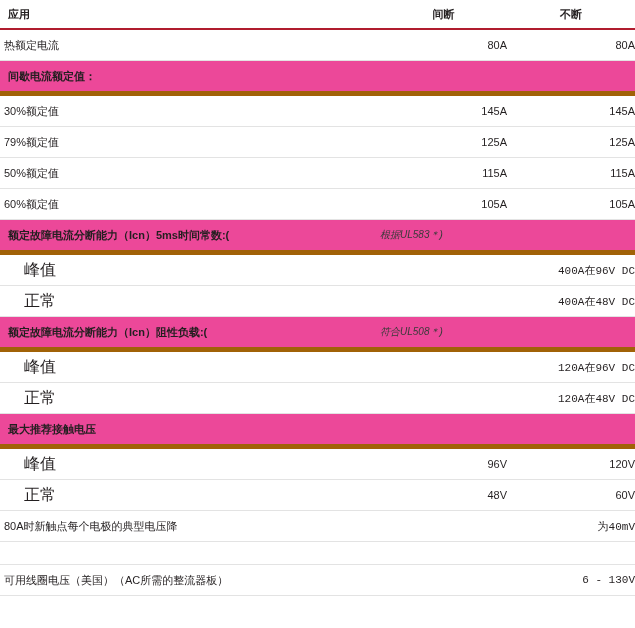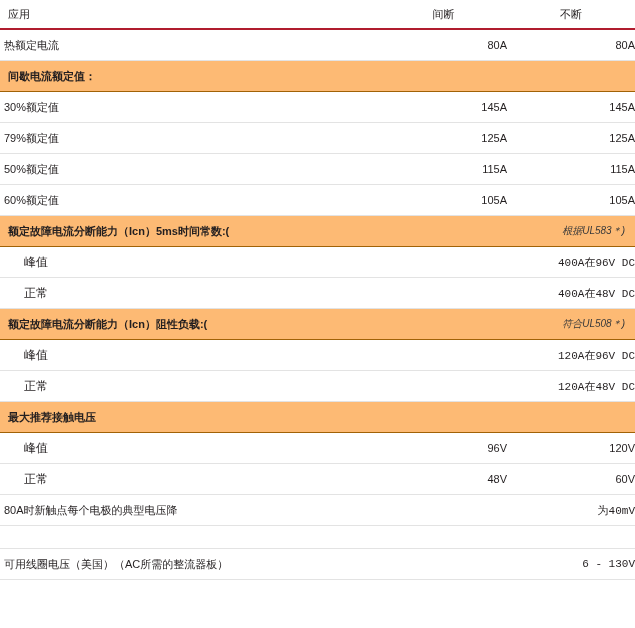--- a/index.html
+++ b/index.html
@@ -25,21 +25,21 @@
   table.spec col.c-b   { width: 128px; }
 
   table.spec th, table.spec td {
     padding: 0;
     vertical-align: middle;
   }
 
   
   tr.head th {
     height: 28px;
-    font-weight: normal;
+    font-weight: bold;
     font-size: 11px;
     text-align: center;
     border-bottom: 2px solid #b01c2e;
     background: #ffffff;
     color: #231f20;
   }
   tr.head th.left {
     text-align: left;
     padding-left: 8px;
   }
@@ -51,37 +51,36 @@
     text-align: right;
     color: #231f20;
   }
   tr.row td.label {
     text-align: left;
     padding-left: 4px;
   }
   tr.row td.indent {
     text-align: left;
     padding-left: 24px;
-    font-size: 12px;
+    font-size: 16px;
   }
 
   
   tr.section td {
     height: 30px;
-    background: #fdba74;
-    border-bottom: 1px solid #a16207;
+    background: #ec4899;
+    border-bottom: 5px solid #a16207;
     text-align: left;
     padding-left: 8px;
     font-weight: bold;
     color: #231f20;
     margin-top: 24px;
   }
   tr.section td.note {
-    text-align: right;
-    padding-right: 10px;
+    padding-right: 27px;
     padding-left: 0;
     font-weight: normal;
     font-style: italic;
     font-size: 10px;
     color: #3a3a3a;
   }
   td.span-center {
     text-align: center;
     font-family: Liberation Mono, monospace;
   }

